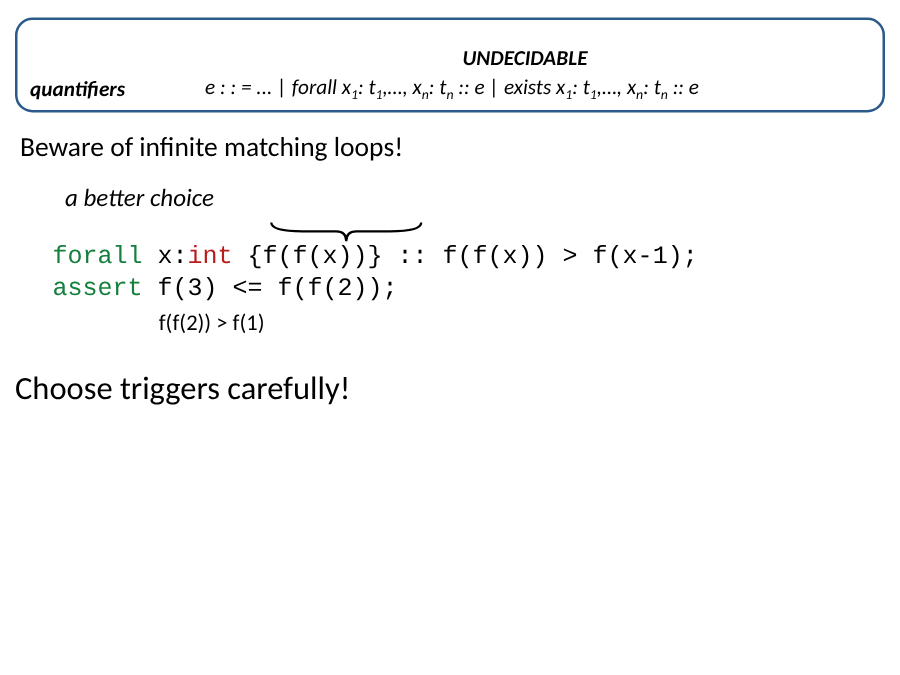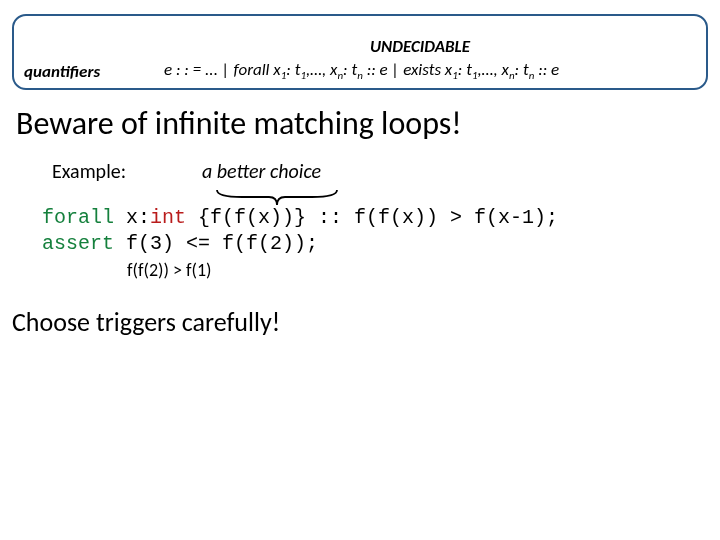--- a/index.html
+++ b/index.html
@@ -35,21 +35,21 @@
   .quantifiers-label {
     font-weight: bold;
     width: 140px;
   }
   .grammar {
     flex: 1;
     font-size: 17px;
   }
   sub { font-size: 11px; vertical-align: sub; }
   .heading {
-    font-size: 32px;
+    font-size: 22px;
     margin: 10px 0 16px 4px;
   }
   .example-row {
     display: flex;
     align-items: baseline;
     margin-left: 40px;
     margin-bottom: 2px;
   }
   .example-label {
     font-size: 20px;
@@ -95,21 +95,20 @@
     <div class="quantifiers-label">quantifiers</div>
     <div class="grammar">
       <span>e : : = ... | forall x</span><sub>1</sub><span>: t</span><sub>1</sub><span>,…, x</span><sub>n</sub><span>: t</span><sub>n</sub><span> :: e | exists x</span><sub>1</sub><span>: t</span><sub>1</sub><span>,…, x</span><sub>n</sub><span>: t</span><sub>n</sub><span> :: e</span>
     </div>
   </div>
 </div>
 
 <div class="heading">Beware of infinite matching loops!</div>
 
 <div class="example-row">
-  <div class="example-label">Example:</div>
   <div class="better-choice">a better choice</div>
 </div>
 
 <div class="brace-wrap">
   <svg width="130" height="22" viewBox="0 0 130 22">
     <path d="M5 5 Q5 12 30 12 L57 12 Q65 12 65 20 Q65 12 73 12 L100 12 Q125 12 125 5" fill="none" stroke="#000" stroke-width="1.8"></path>
   </svg>
 </div>
 
 <div class="code-block">

